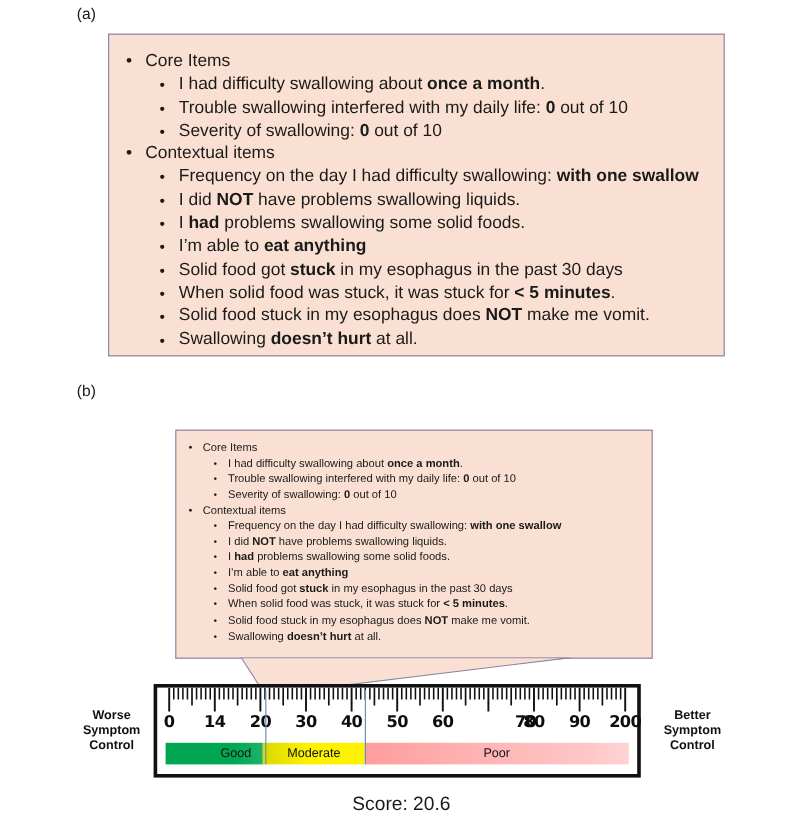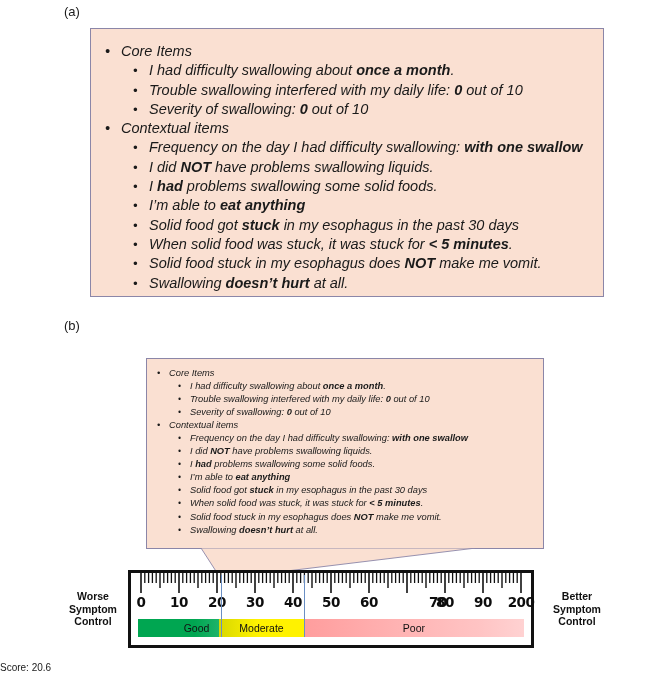--- a/index.html
+++ b/index.html
@@ -31,21 +31,20 @@
     position: absolute;
     background: #FAE0D2;
     border: 1px solid #8B86A8;
   }
   .item-box ul { list-style: none; margin: 0; padding: 0; }
   .item-box li { position: relative; }
   .bullet-row {
     position: relative;
     display: block;
     color: #1a1a1a;
-    font-style: italic;
   }
   .bullet-row::before {
     content: "\2022";
     position: absolute;
     left: 0;
     top: 0;
   }
 
   
   #box-a {
@@ -146,22 +145,22 @@
     color: #111111;
   }
   #label-better { left: 62px; top: 590px; width: 62px; }
   #label-worse  { left: 546px; top: 590px; width: 62px; }
 
   
   #score-caption {
     position: absolute;
     left: 0; top: 662px;
     width: 669px;
-    text-align: left;
-    font-size: 10px;
+    text-align: center;
+    font-size: 16px;
     color: #1a1a1a;
   }
 </style>
 </head>
 <body>
 
 <div id="page">
 
   <div class="panel-label" id="label-a">(a)</div>
   <div class="panel-label" id="label-b">(b)</div>
@@ -312,21 +311,21 @@
           <line x1="374.80" y1="0" x2="374.80" y2="10" stroke-width="1.3"></line>
           <line x1="378.60" y1="0" x2="378.60" y2="10" stroke-width="1.3"></line>
           <line x1="382.40" y1="0" x2="382.40" y2="10" stroke-width="1.3"></line>
           <line x1="386.20" y1="0" x2="386.20" y2="10" stroke-width="1.3"></line>
           <line x1="390.00" y1="0" x2="390.00" y2="20" stroke-width="1.6"></line>
         </g>
     </svg>
 
     <div id="numbers-layer">
         <div class="ruler-num" style="left: 10px;">0</div>
-        <div class="ruler-num" style="left: 48px;">10</div>
+        <div class="ruler-num" style="left: 48px;">14</div>
         <div class="ruler-num" style="left: 86px;">20</div>
         <div class="ruler-num" style="left: 124px;">30</div>
         <div class="ruler-num" style="left: 162px;">40</div>
         <div class="ruler-num" style="left: 200px;">50</div>
         <div class="ruler-num" style="left: 238px;">60</div>
         <div class="ruler-num" style="left: 276px; margin-left: 31px;">70</div>
         <div class="ruler-num" style="left: 314px;">80</div>
         <div class="ruler-num" style="left: 352px;">90</div>
         <div class="ruler-num" style="left: 390px;">200</div>
       </div>

